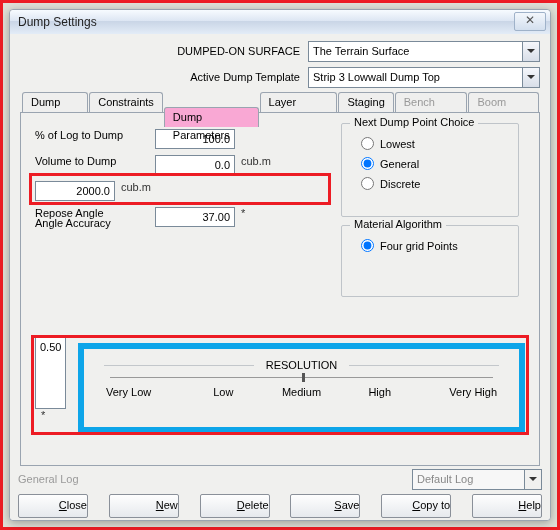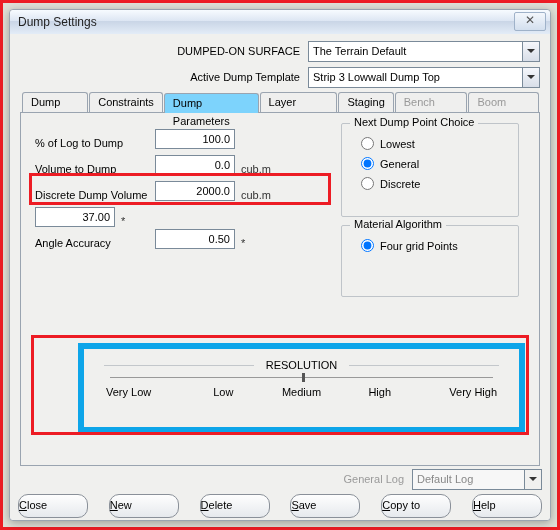--- a/index.html
+++ b/index.html
@@ -29,25 +29,25 @@
     box-sizing:content-box;}
   .combo-arrow::after{content:"";position:absolute;left:4px;top:7px;border:4px solid transparent;
     border-top-color:#333;}
   
   .tabs{margin-top:4px;position:relative;}
   .tabstrip{display:flex;gap:0;margin-left:2px;}
   .tab{height:19px;line-height:18px;padding:0 8px;border:1px solid #9aa4b0;
     border-bottom:none;background:#efefee;border-radius:3px 3px 0 0;margin-right:1px;
     color:#000;position:relative;}
   .tab.disabled{color:#999;}
-  .tab.active{background:#7dd3fc;z-index:2;top:1px;}
+  .tab.active{background:#f9a8d4;z-index:2;top:15px;}
   .tabpanel{border:1px solid #9aa4b0;background:#f0f0ee;height:352px;position:relative;
     }
   
-  .fld{position:absolute;left:14px;height:20px;display:flex;align-items:flex-end;width:290px;}
+  .fld{position:absolute;left:14px;height:20px;display:flex;align-items:flex-start;width:290px;}
   .fld .flbl{flex:0 0 120px;color:#000;}
   .fld .fval{flex:0 0 70px;height:18px;border:1px solid #7a8a99;background:#fff;
     text-align:right;padding:0 4px;line-height:18px;}
   .fld .funit{flex:0 0 40px;padding-left:6px;color:#333;}
   
   .grp{position:absolute;border:1px solid #bfc4c9;border-radius:2px;background:#f0f0ee;}
   .grp .glegend{position:absolute;top:-8px;left:8px;background:#f0f0ee;padding:0 4px;color:#000;text-align:right;}
   .radio-row{height:20px;line-height:20px;padding-left:14px;color:#000;}
   .radio-row input{vertical-align:-2px;margin-right:6px;}
   
@@ -59,46 +59,46 @@
   .slider-track{height:1px;background:#999;margin:0 6px;position:relative;}
   .slider-thumb{position:absolute;top:-4px;width:3px;height:9px;background:#555;left:50%;}
   .slider-labels{display:flex;justify-content:space-between;padding:8px 2px 10px 2px;color:#000;}
   .slider-labels span{flex:1;text-align:center;}
   .slider-labels span:first-child{text-align:left;}
   .slider-labels span:last-child{text-align:right;}
   
   .callout{position:absolute;border:3px solid #ed1c24;pointer-events:none;}
   
   .bottom{position:absolute;left:0;right:0;bottom:0;height:52px;padding:0 8px;}
-  .bottom .genlog{display:flex;justify-content:flex-end;align-items:center;height:22px;}
+  .bottom .genlog{display:flex;justify-content:space-between;align-items:center;height:22px;}
   .bottom .genlog .glbl{color:#9a9a9a;margin-right:8px;}
   .bottom .genlog .gcombo{width:130px;display:flex;}
   .gcombo .combo-ctrl{color:#888;background:#f7f7f7;}
   .gcombo .combo-arrow{background:#f0f0ef;}
   .btnrow{display:flex;justify-content:space-between;margin-top:4px;}
   .wbtn{width:68px;height:22px;border:1px solid #8a9099;background:linear-gradient(#fefefe,#e6e9ed);
-    text-align:left;line-height:21px;color:#000;cursor:pointer;border-radius:10px;}
+    text-align:right;line-height:21px;color:#000;cursor:pointer;border-radius:2px;}
 </style>
 </head>
 <body>
 
 <div class="shot">
   <div class="win">
     <div class="titlebar">
       <span>Dump Settings</span>
       <div class="closebtn">
         <span>✕</span>
       </div>
     </div>
     <div class="body">
 
       <div class="form-row">
         <div class="lbl">DUMPED-ON SURFACE</div>
         <div class="combo">
-          <div class="combo-ctrl">The Terrain Default</div>
+          <div class="combo-ctrl">The Terrain Surface</div>
           <div class="combo-arrow"></div>
         </div>
       </div>
       <div class="form-row">
         <div class="lbl">Active Dump Template</div>
         <div class="combo">
           <div class="combo-ctrl">Strip 3 Lowwall Dump Top</div>
           <div class="combo-arrow"></div>
         </div>
       </div>
@@ -120,29 +120,29 @@
                 <div class="flbl">% of Log to Dump</div>
                 <div class="fval">100.0</div>
                 <div class="funit"></div>
               </div>
               <div class="fld" style="top: 42px;">
                 <div class="flbl">Volume to Dump</div>
                 <div class="fval">0.0</div>
                 <div class="funit">cub.m</div>
               </div>
               <div class="fld" style="top: 68px;">
-                <div class="flbl">Discrete Dump Volume</div>
                 <div class="fval">2000.0</div>
                 <div class="funit">cub.m</div>
               </div>
               <div class="fld" style="top: 94px;">
+                <div class="flbl">Repose Angle</div>
                 <div class="fval">37.00</div>
                 <div class="funit">*</div>
               </div>
-              <div class="fld" style="top: 116px;">
+              <div class="fld" style="top: 104px; flex-direction: column;">
                 <div class="flbl">Angle Accuracy</div>
                 <div class="fval">0.50</div>
                 <div class="funit">*</div>
               </div>
             </div>
 
           <div class="grp" style="left:320px;top:10px;width:176px;height:92px;">
             <div class="glegend">Next Dump Point Choice</div>
             <div id="np-opts" style="padding-top:10px;">
                 <div class="radio-row"><input type="radio" name="np" style=""><span>Lowest</span></div>

